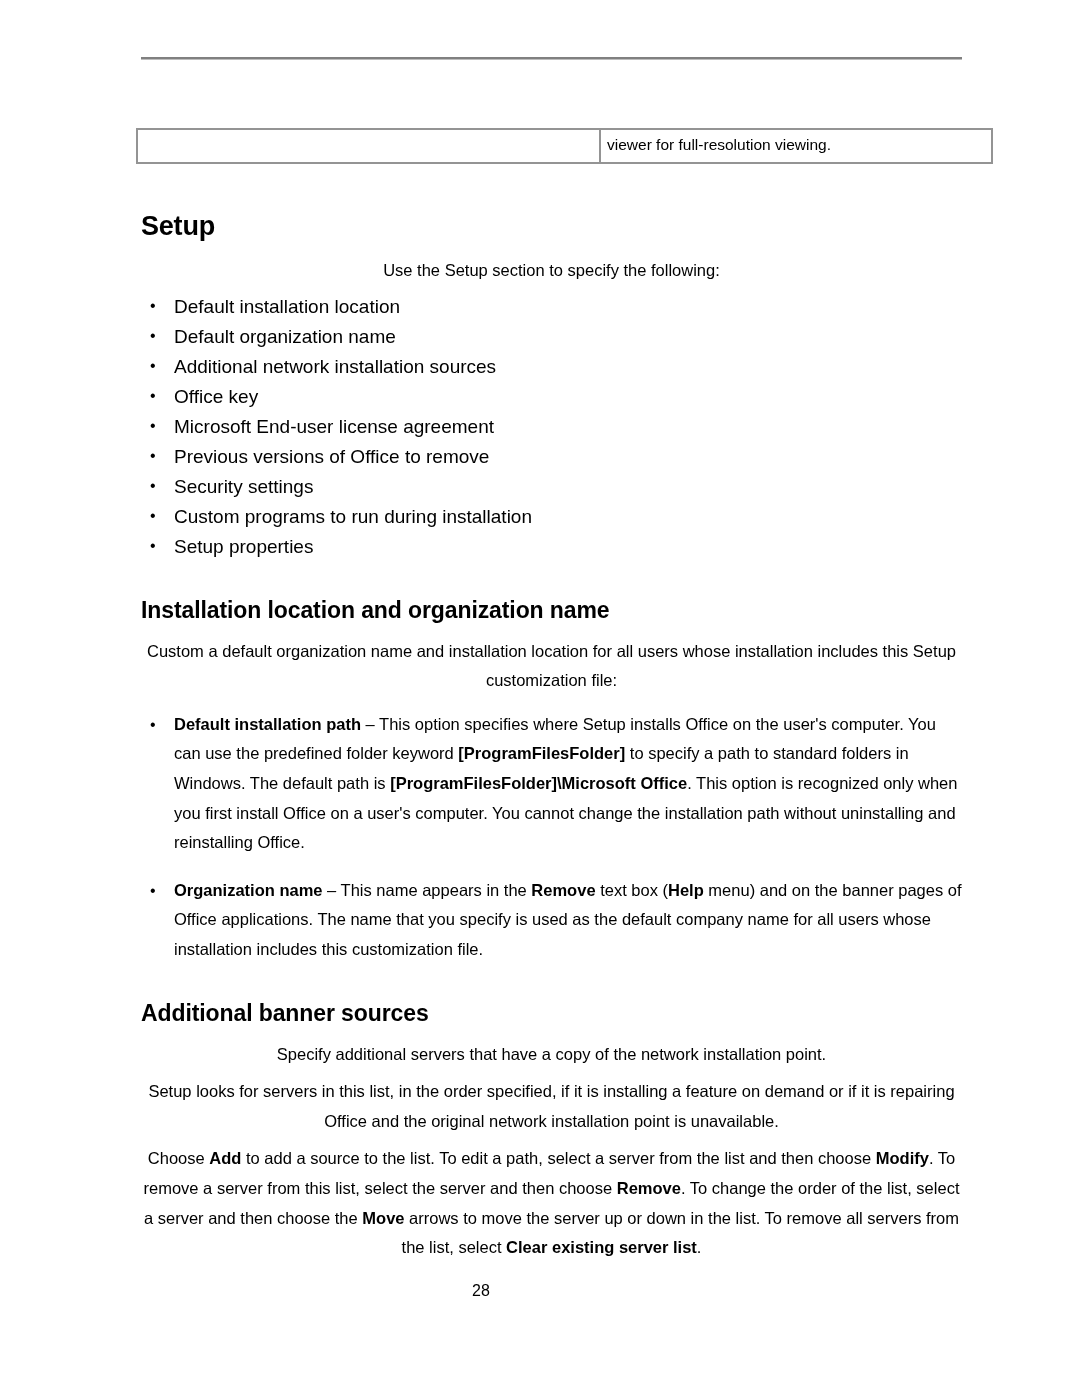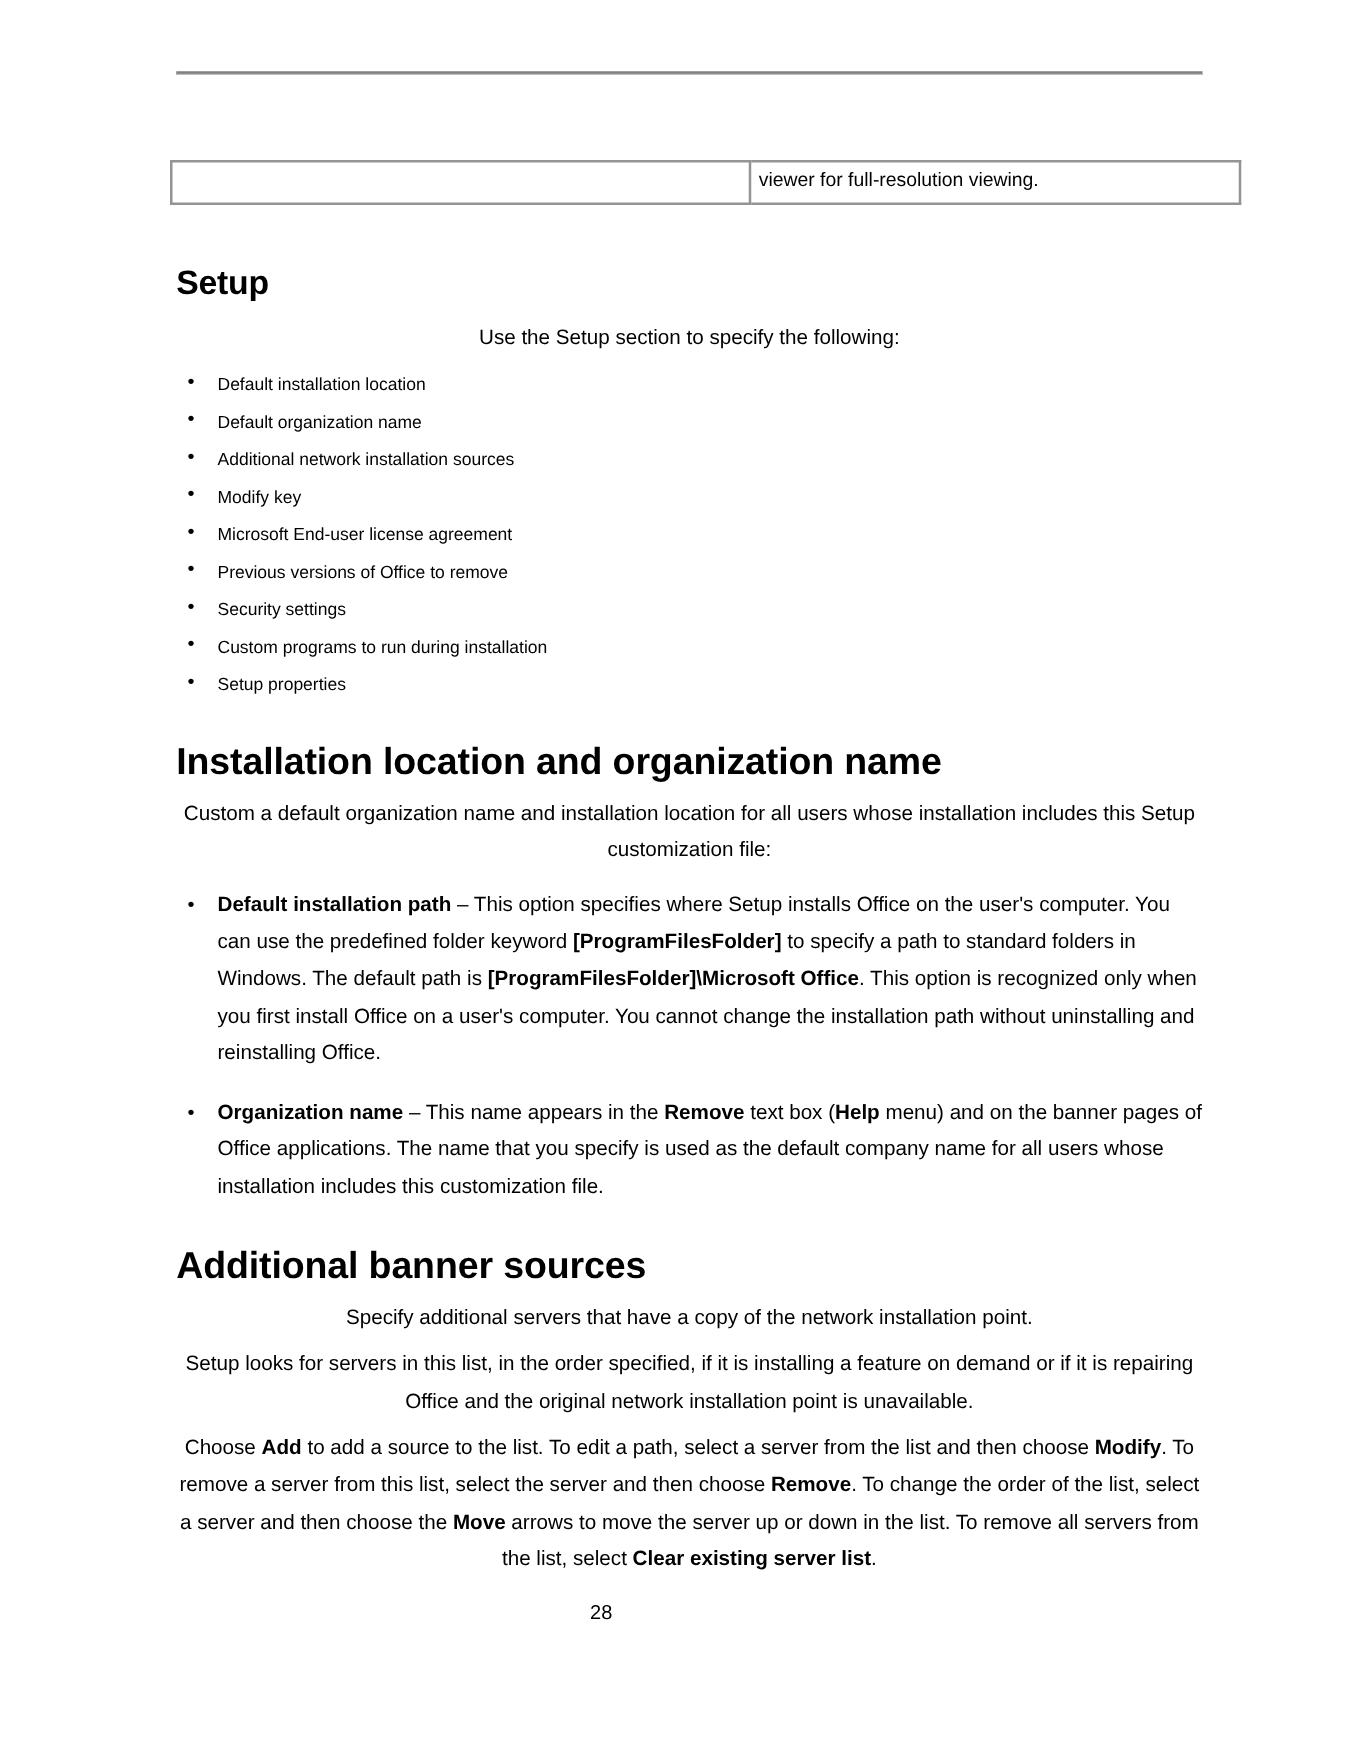--- a/index.html
+++ b/index.html
@@ -61,21 +61,21 @@
 
   h1.h-setup {
     font-size: 27px;
     line-height: 32px;
     font-weight: bold;
     margin: 0 0 14px 0;
     letter-spacing: -0.2px;
   }
 
   h2.h-sub {
-    font-size: 30px;
+    font-size: 23px;
     line-height: 28px;
     font-weight: bold;
     margin: 34px 0 13px 0;
     letter-spacing: -0.1px;
   }
 
   p.para {
     font-size: 16.5px;
     line-height: 29.6px;
     margin: 0 0 8px 0;
@@ -84,21 +84,21 @@
   p.para.tight { margin-bottom: 0; }
 
   
   ul.simple-list {
     list-style: none;
     margin: 6px 0 0 0;
     padding: 0;
   }
   ul.simple-list > li {
     position: relative;
-    font-size: 14px;
+    font-size: 19px;
     line-height: 30px;
     padding-left: 33px;
     margin: 0;
   }
   ul.simple-list > li::before {
     content: "\2022";
     position: absolute;
     left: 9px;
     top: -1px;
     font-size: 16px;
@@ -157,21 +157,21 @@
 
   <div class="content">
 
     <h1 class="h-setup">Setup</h1>
     <p class="para tight">Use the Setup section to specify the following:</p>
 
     <ul class="simple-list">
       <li>Default installation location</li>
       <li>Default organization name</li>
       <li>Additional network installation sources</li>
-      <li>Modify key</li>
+      <li>Office key</li>
       <li>Microsoft End-user license agreement</li>
       <li>Previous versions of Office to remove</li>
       <li>Security settings</li>
       <li>Custom programs to run during installation</li>
       <li>Setup properties</li>
     </ul>
 
     <h2 class="h-sub">Installation location and organization name</h2>
     <p class="para tight">Custom a default organization name and installation location for all users whose installation includes this Setup customization file:</p>
 

